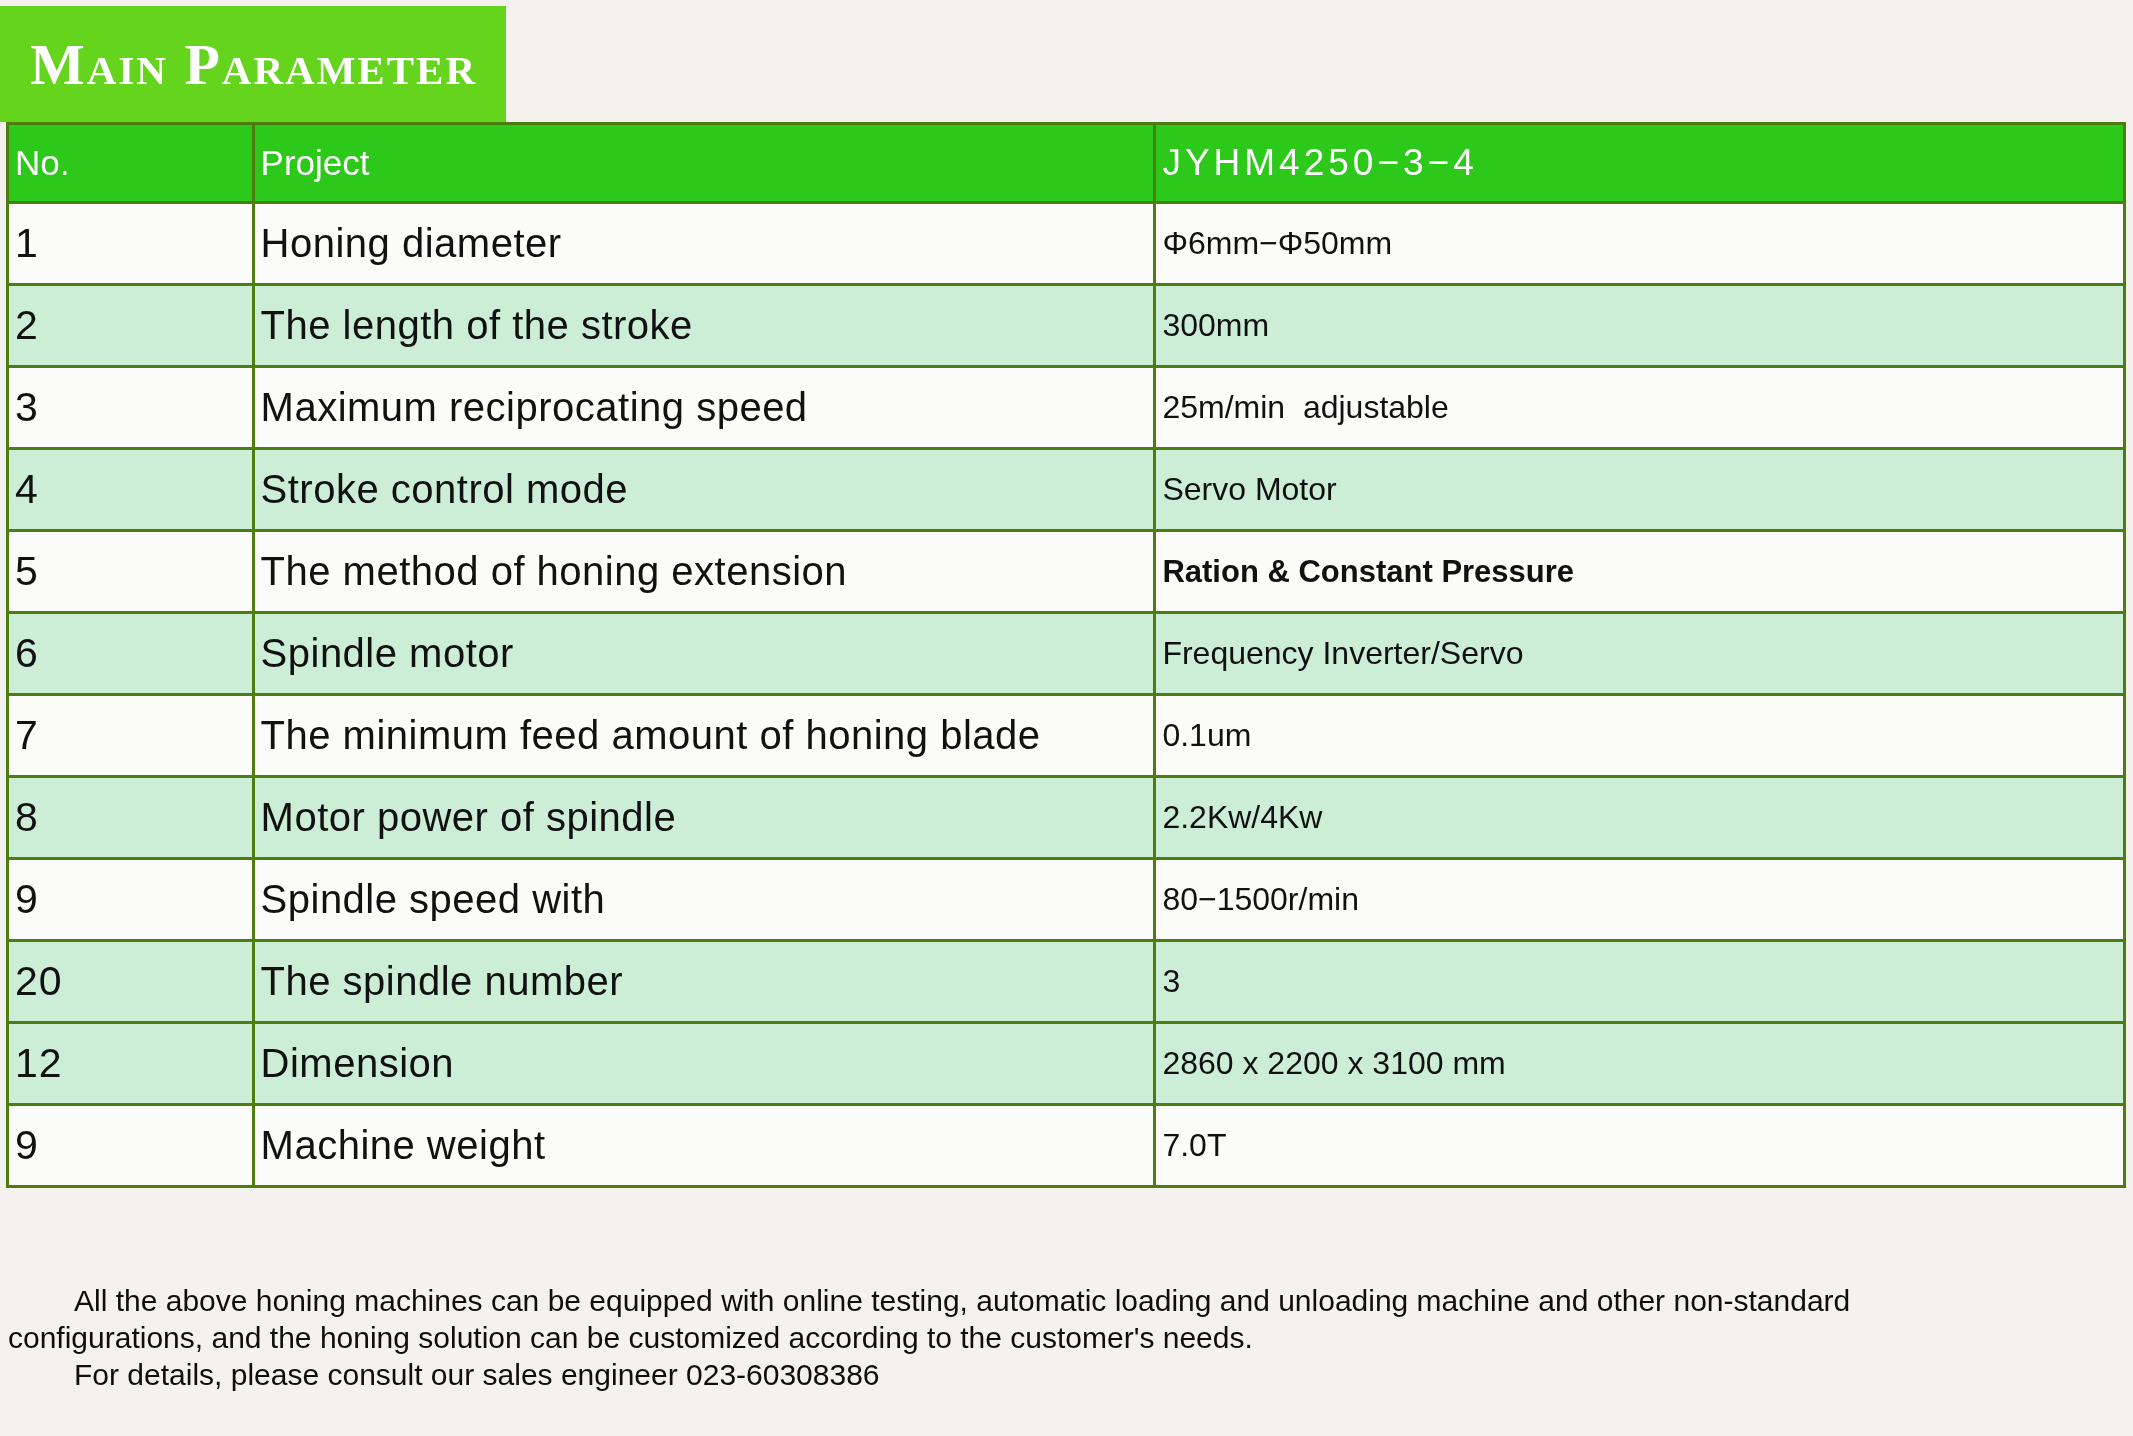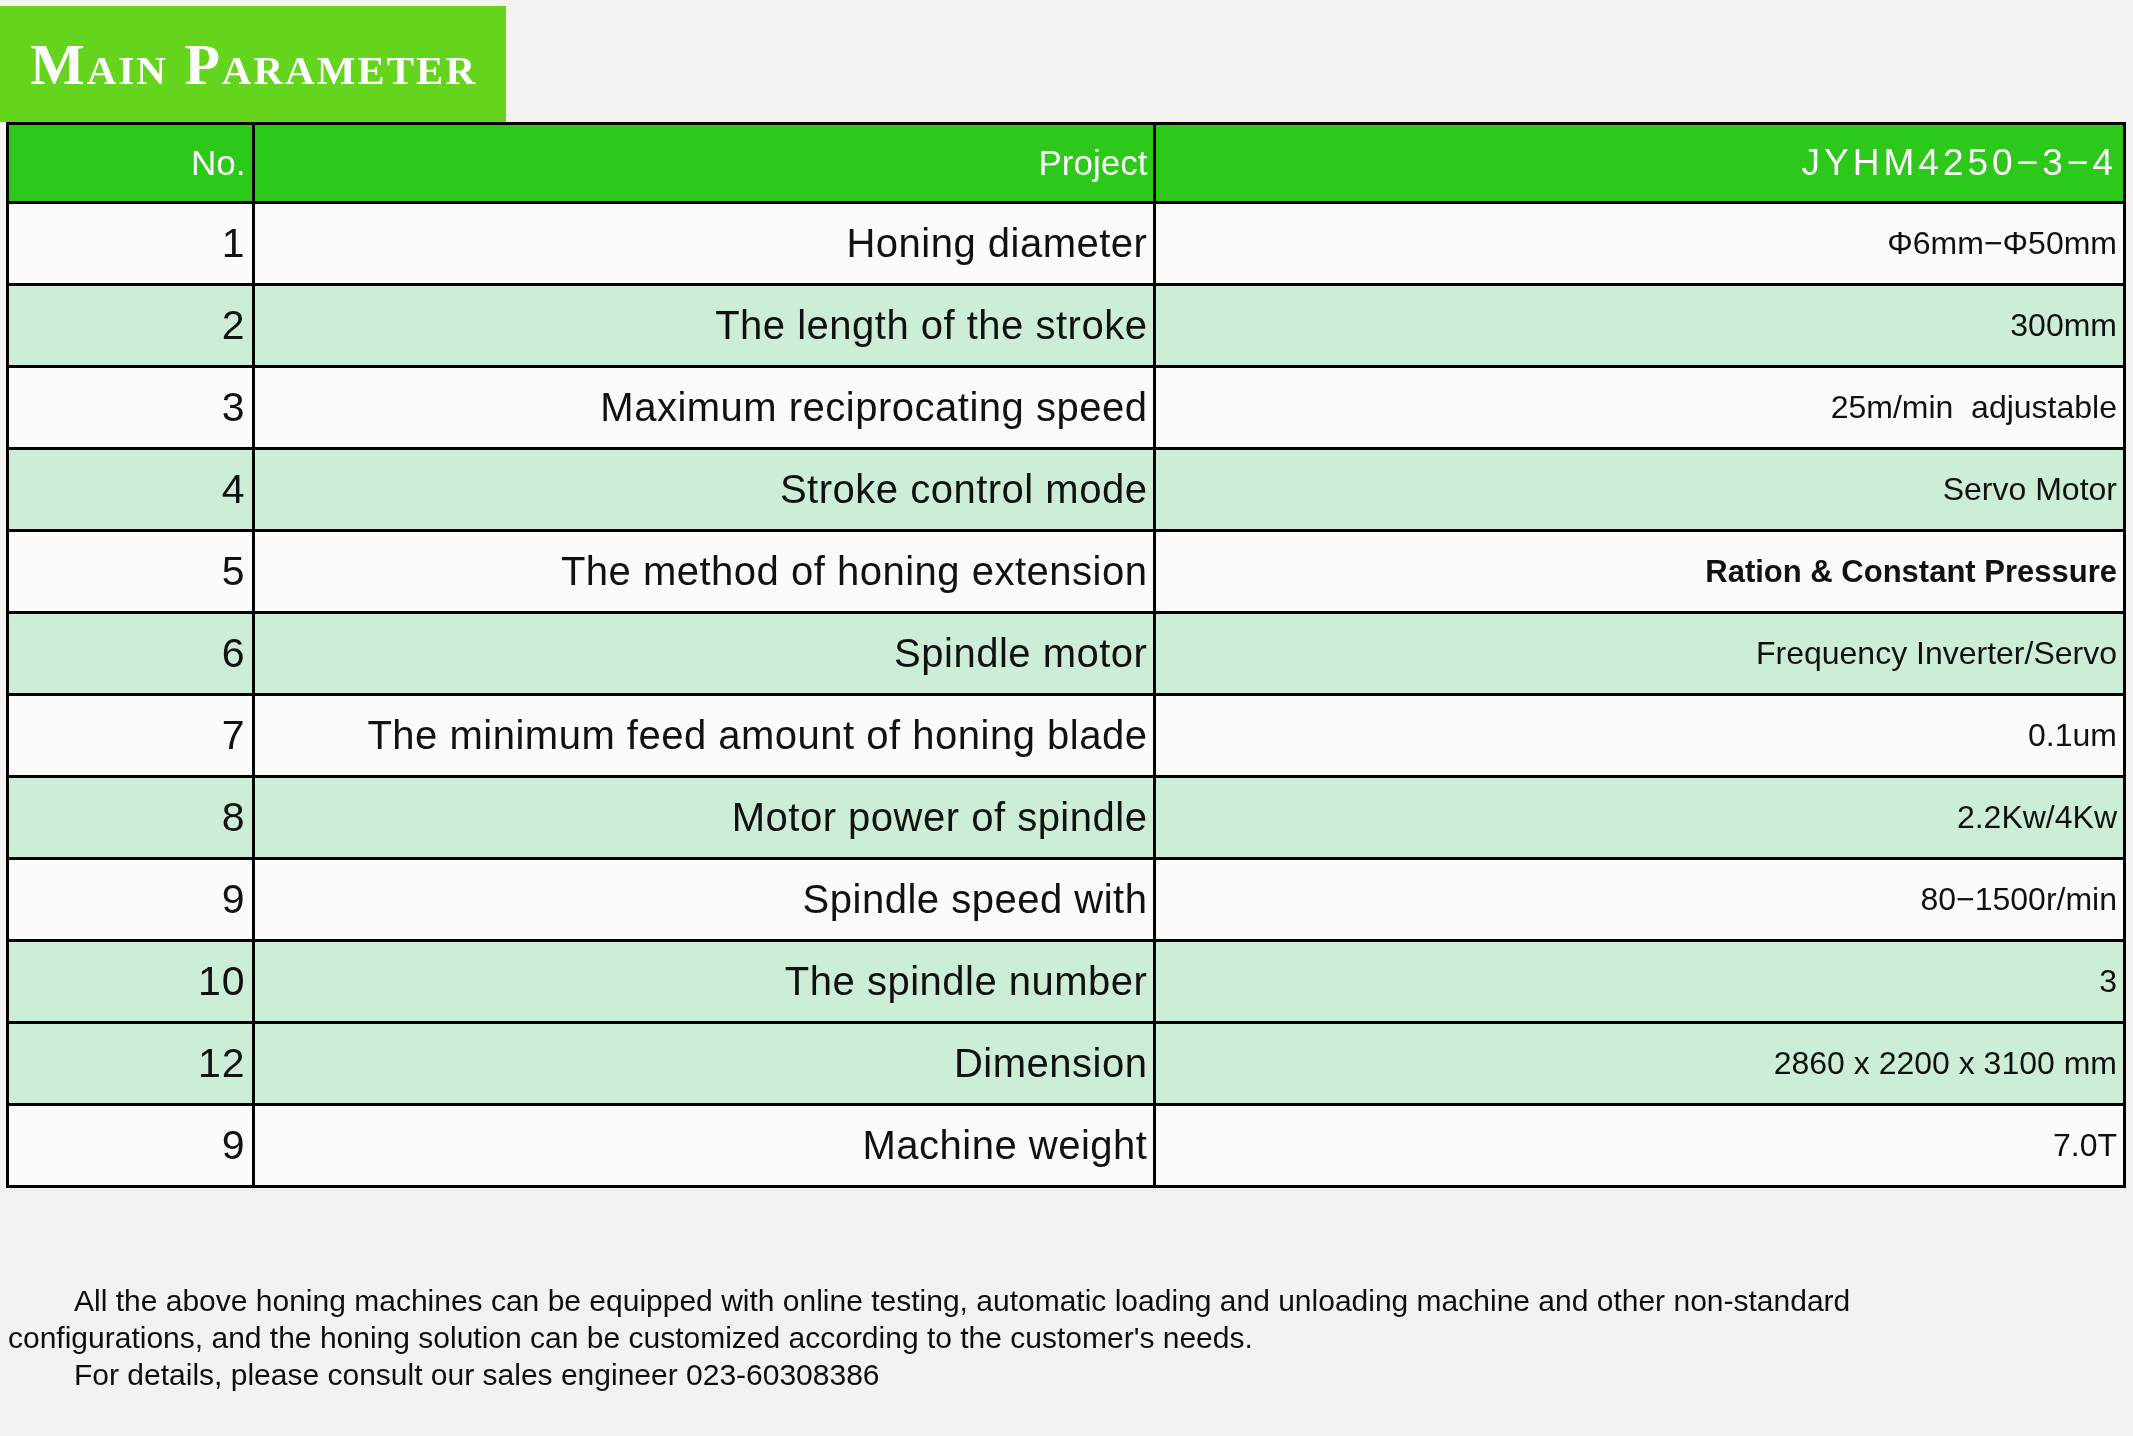--- a/index.html
+++ b/index.html
@@ -41,22 +41,22 @@
     left: 6px;
     top: 122px;
     width: 2120px;
     border-collapse: collapse;
     table-layout: fixed;
   }
   .spec-table col.c-no      { width: 11.6%; }
   .spec-table col.c-project { width: 42.6%; }
   .spec-table col.c-value   { width: 45.8%; }
   .spec-table th, .spec-table td {
-    border: 3px solid #000000;
-    text-align: right;
+    border: 3px solid #4d7c0f;
+    text-align: left;
     vertical-align: middle;
     padding: 0 6px;
     overflow: hidden;
   }
   .spec-table thead th {
     background: #2cc81a;
     color: #ffffff;
     font-weight: normal;
     height: 76px;
     font-size: 35px;
@@ -160,21 +160,21 @@
         <td class="no-cell">8</td>
         <td class="project-cell">Motor power of spindle</td>
         <td class="value-cell">2.2Kw/4Kw</td>
       </tr>
       <tr class="white">
         <td class="no-cell">9</td>
         <td class="project-cell">Spindle speed with</td>
         <td class="value-cell">80−1500r/min</td>
       </tr>
       <tr class="green">
-        <td class="no-cell">10</td>
+        <td class="no-cell">20</td>
         <td class="project-cell">The spindle number</td>
         <td class="value-cell">3</td>
       </tr>
       <tr class="green">
         <td class="no-cell">12</td>
         <td class="project-cell">Dimension</td>
         <td class="value-cell">2860 x 2200 x 3100 mm</td>
       </tr>
       <tr class="white">
         <td class="no-cell">9</td>

